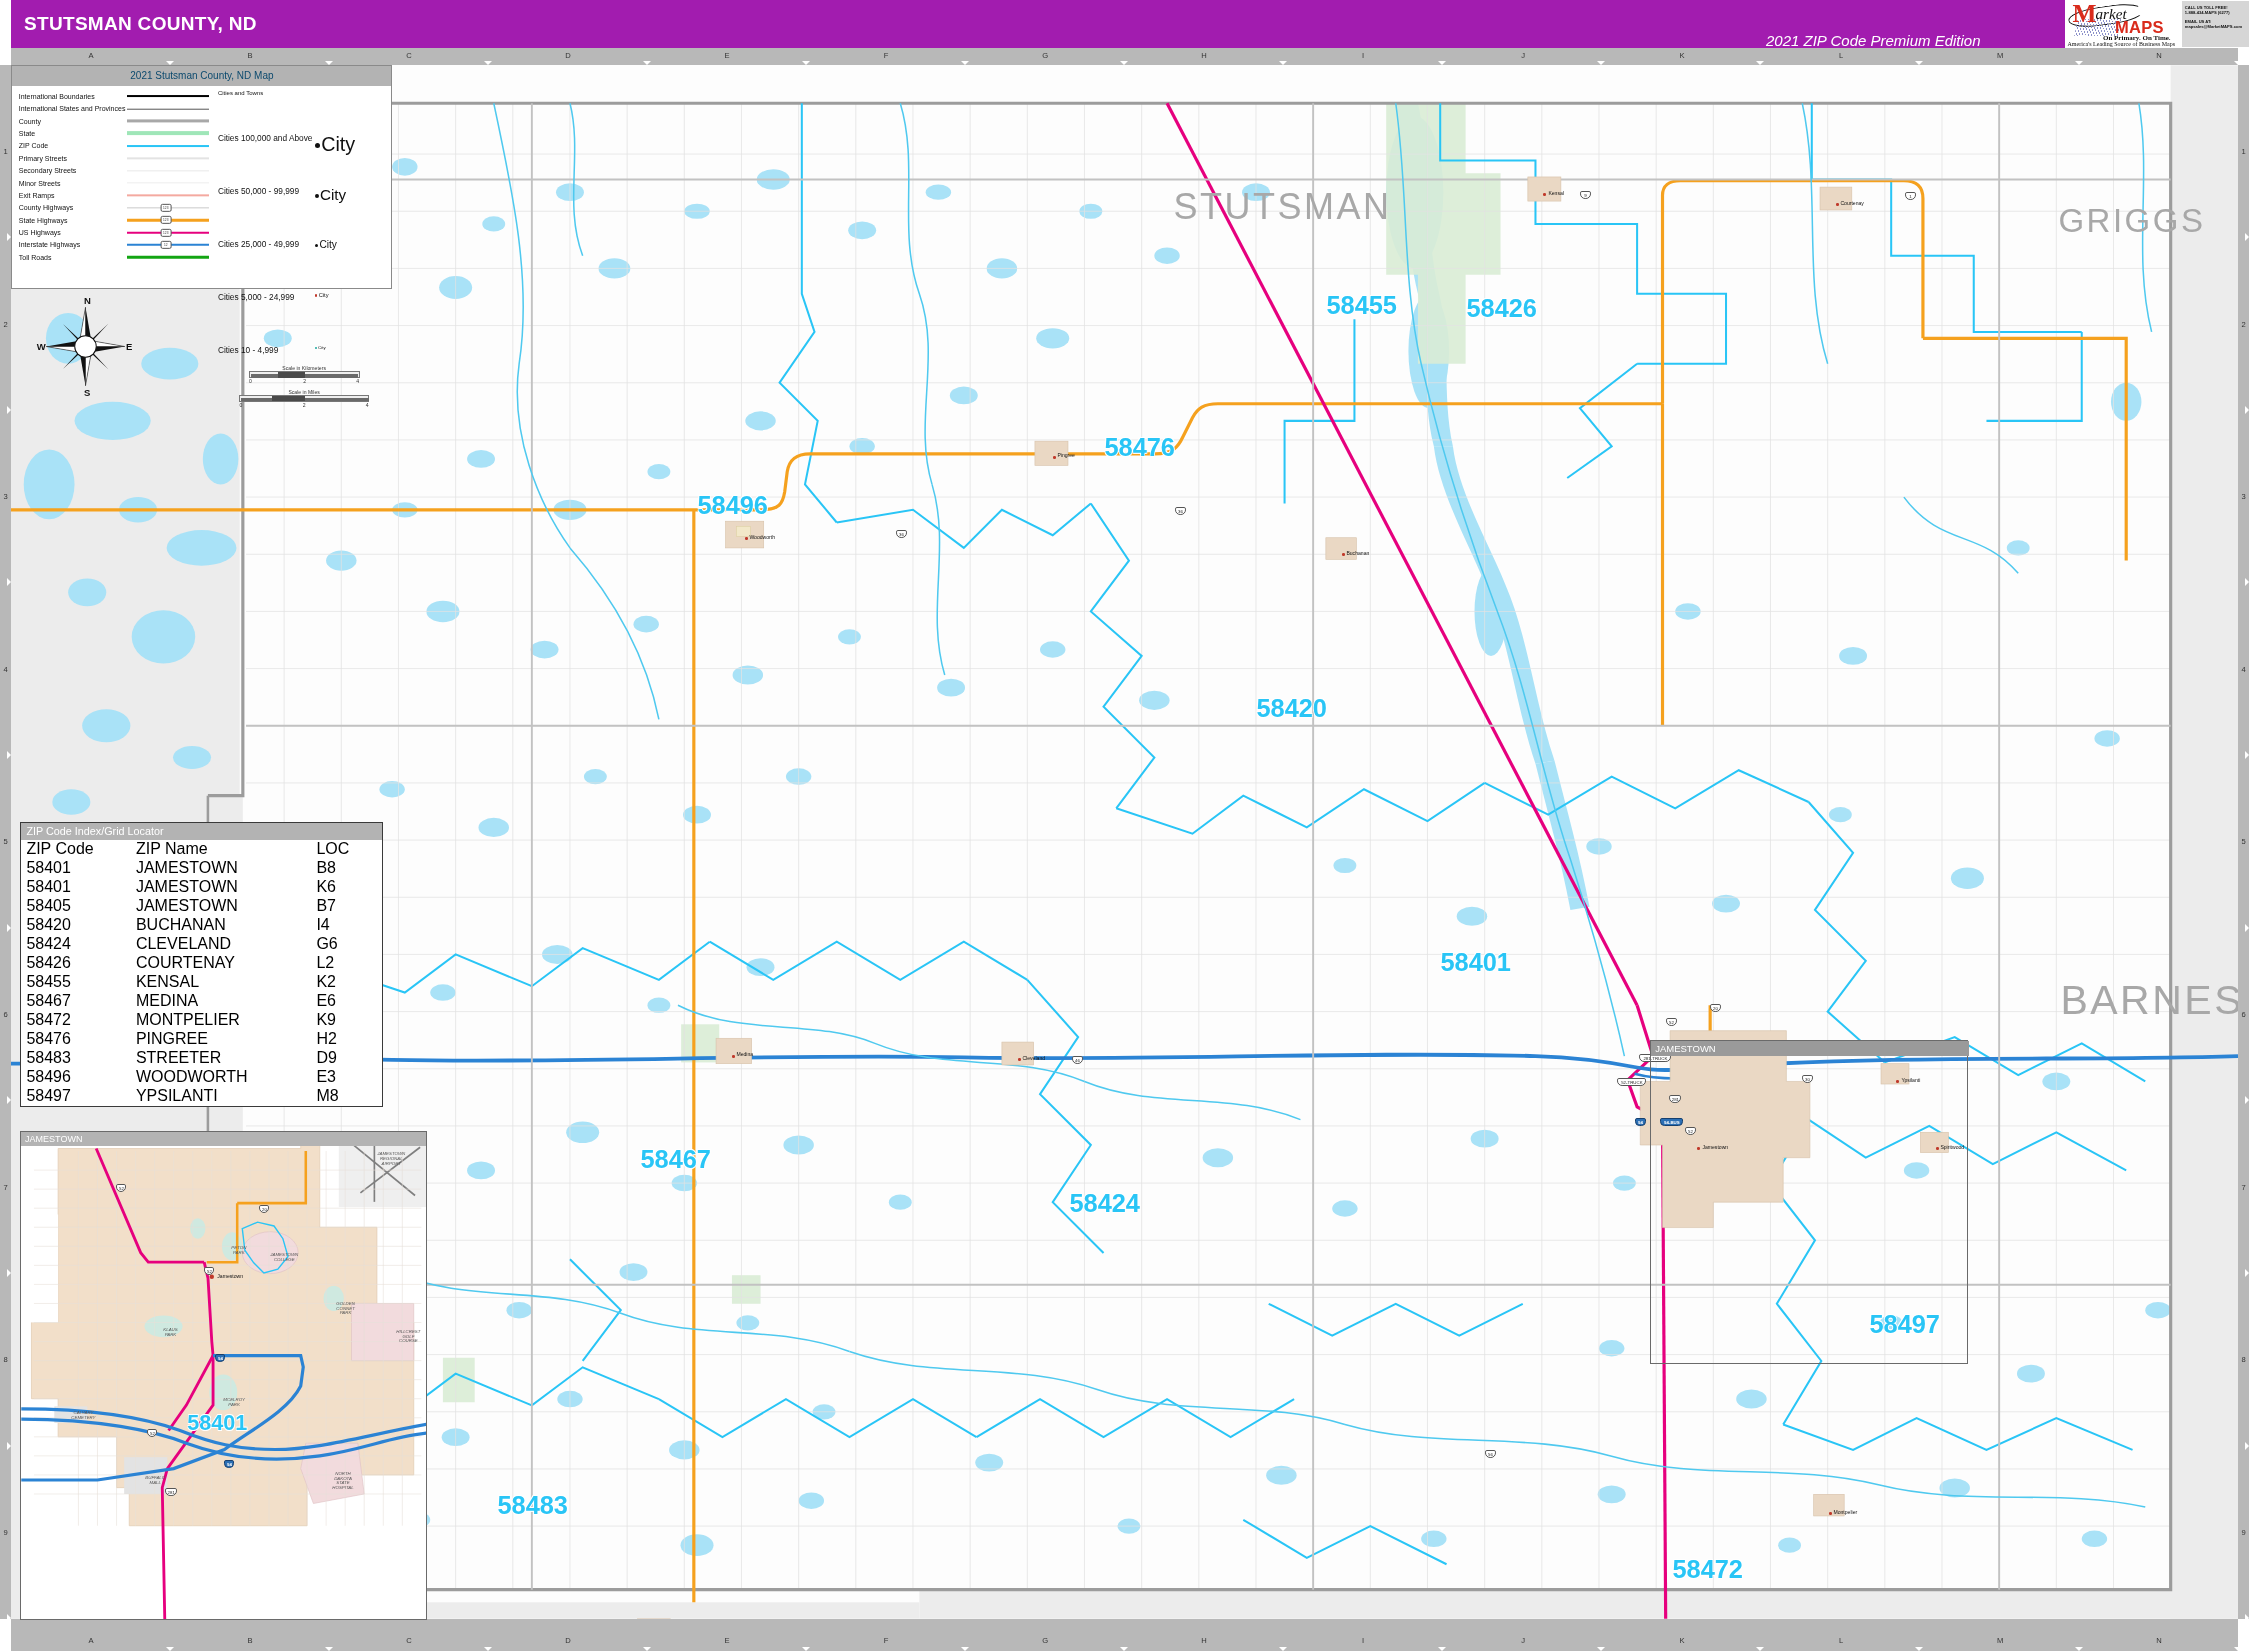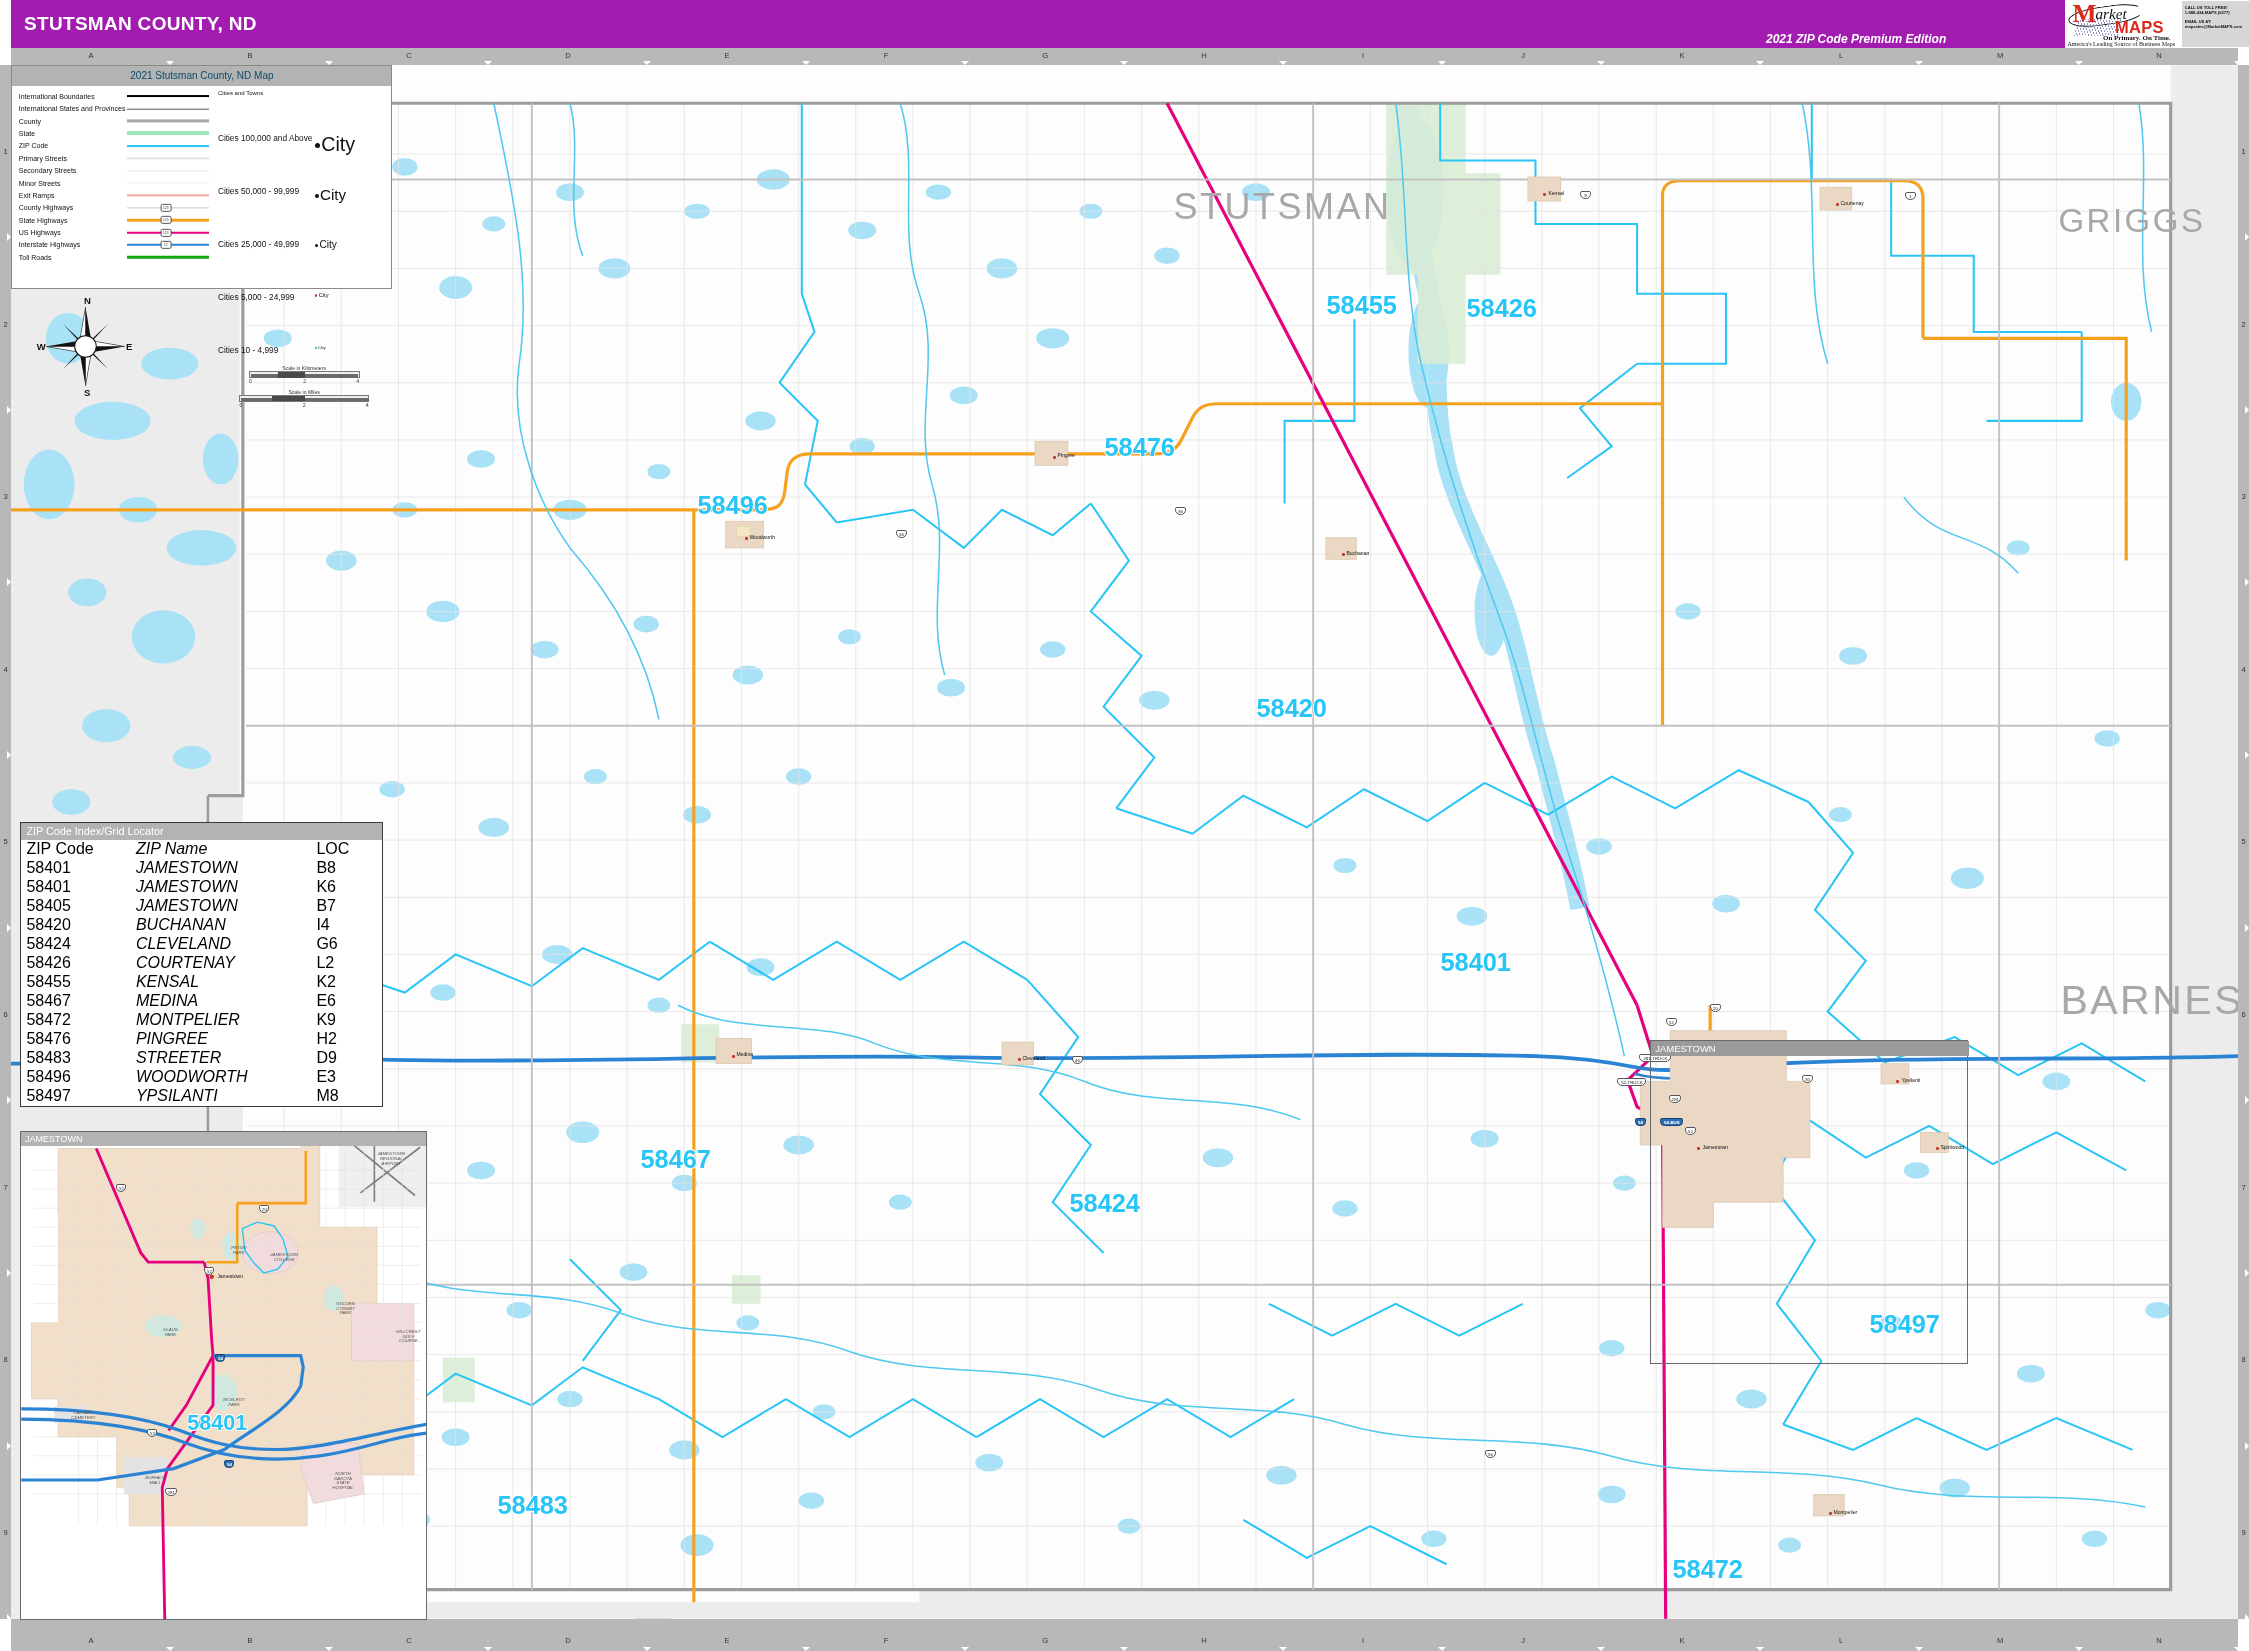--- a/index.html
+++ b/index.html
@@ -18,21 +18,21 @@
     background:#a21caf;
     display:flex; align-items:center;
   }
   #header-left-gap { width:11.4px; height:48px; background:#ffffff; }
   #header-title {
     font-size:19px; font-weight:bold; color:#ffffff;
     letter-spacing:0.3px; margin-left:12.7px; white-space:nowrap;
   }
   #header-edition {
     position:absolute; left:1766px; top:32px;
-    font-size:12px; font-weight:bold; font-style:italic; color:#ffffff;
+    font-size:15px; font-weight:normal; font-style:italic; color:#ffffff;
     white-space:nowrap;
     text-align:right;
   }
   #brand-block {
     position:absolute; right:0; top:0; width:185px; height:48px;
     background:#ffffff; display:flex;
   }
   #brand-logo { position:relative; width:118px; height:48px; }
   .brand-swoosh {
     position:absolute; left:3.2px; top:6.4px; width:76px; height:19px;
@@ -176,21 +176,21 @@
     height:16.5px; background:#b3b3b3; color:#ffffff;
     font-size:10.8px; padding-left:5.1px; line-height:16.5px;
   }
   #zipindex table { border-collapse:collapse; width:100%; }
   #zipindex td, #zipindex th {
     font-size:16px; color:#000; text-align:left;
     padding:0 0 0 5.1px; height:19px; font-weight:normal;
   }
   #zipindex th { font-weight:normal; }
   .col-code { width:108px; }
-  .col-name { width:178px;font-style:italic; }
+  .col-name { width:178px; }
   .col-loc  { width:70px; }
 
   
   #inset {
     position:absolute; left:20.3px; top:1131px;
     width:407px; height:489px;
     border:1.9px solid #6a6a6a; background:#ffffff; overflow:hidden;
   }
   #inset-title {
     position:absolute; left:0; top:0; width:407px; height:14px;

